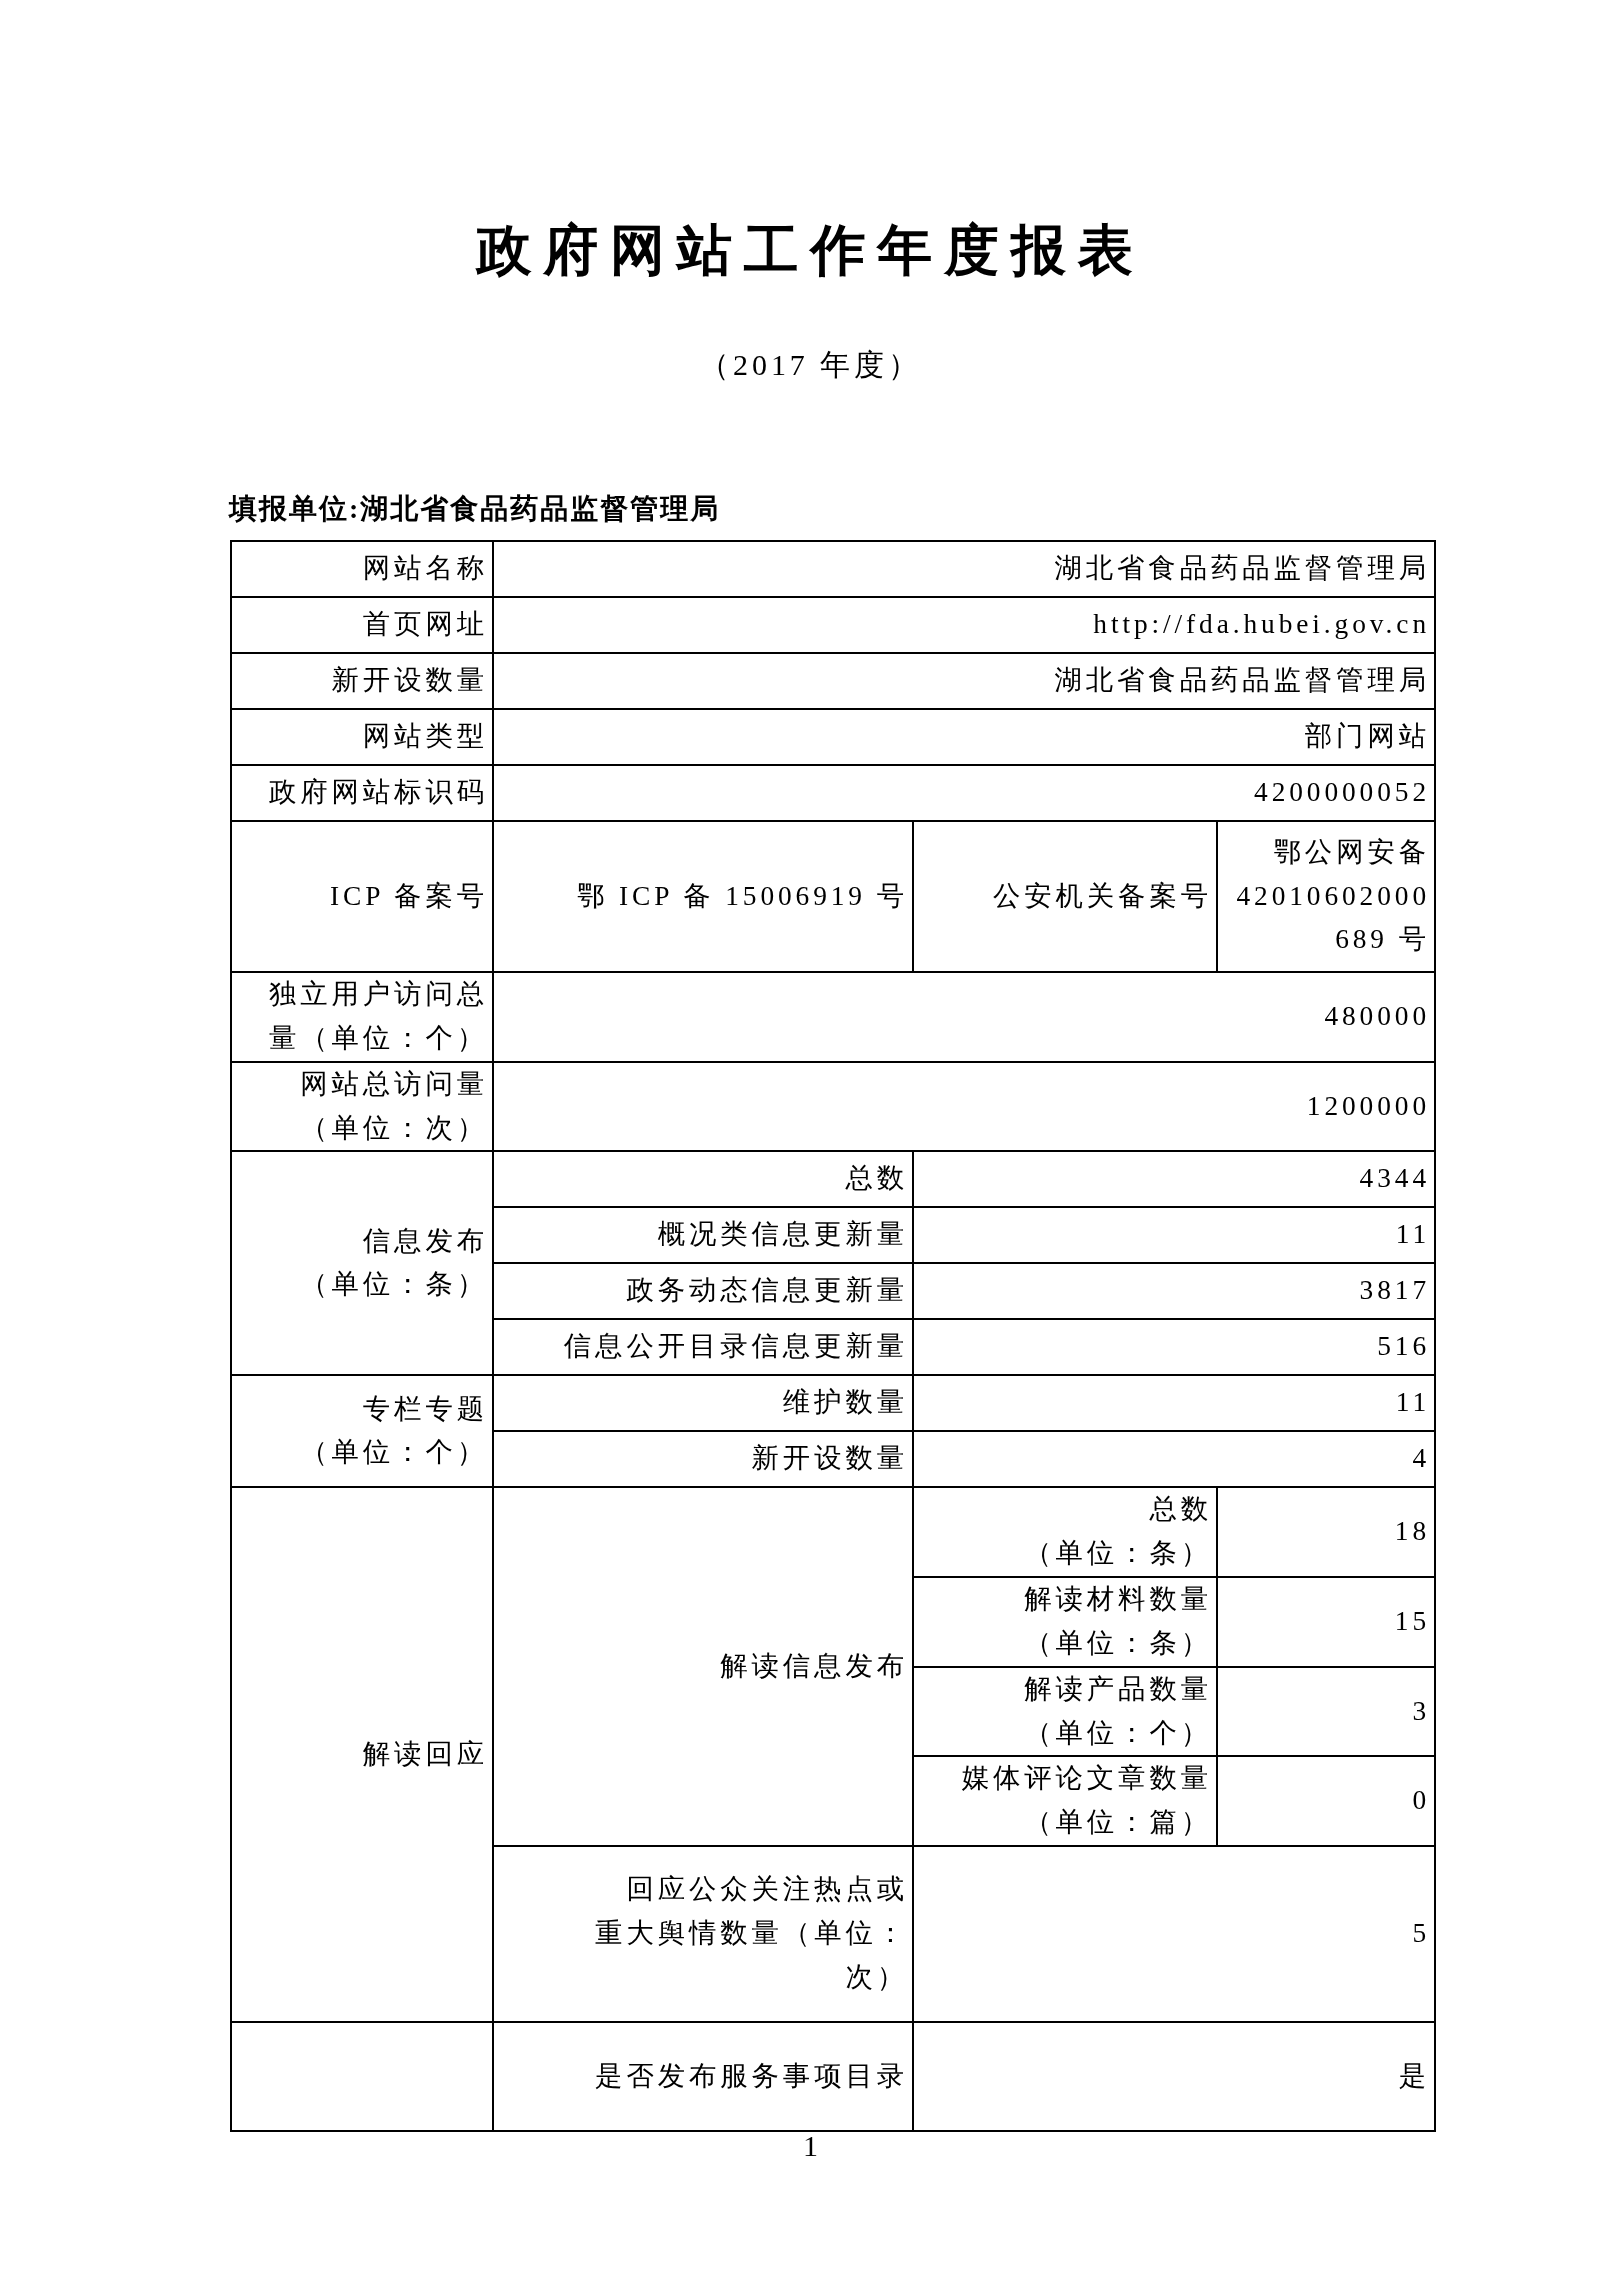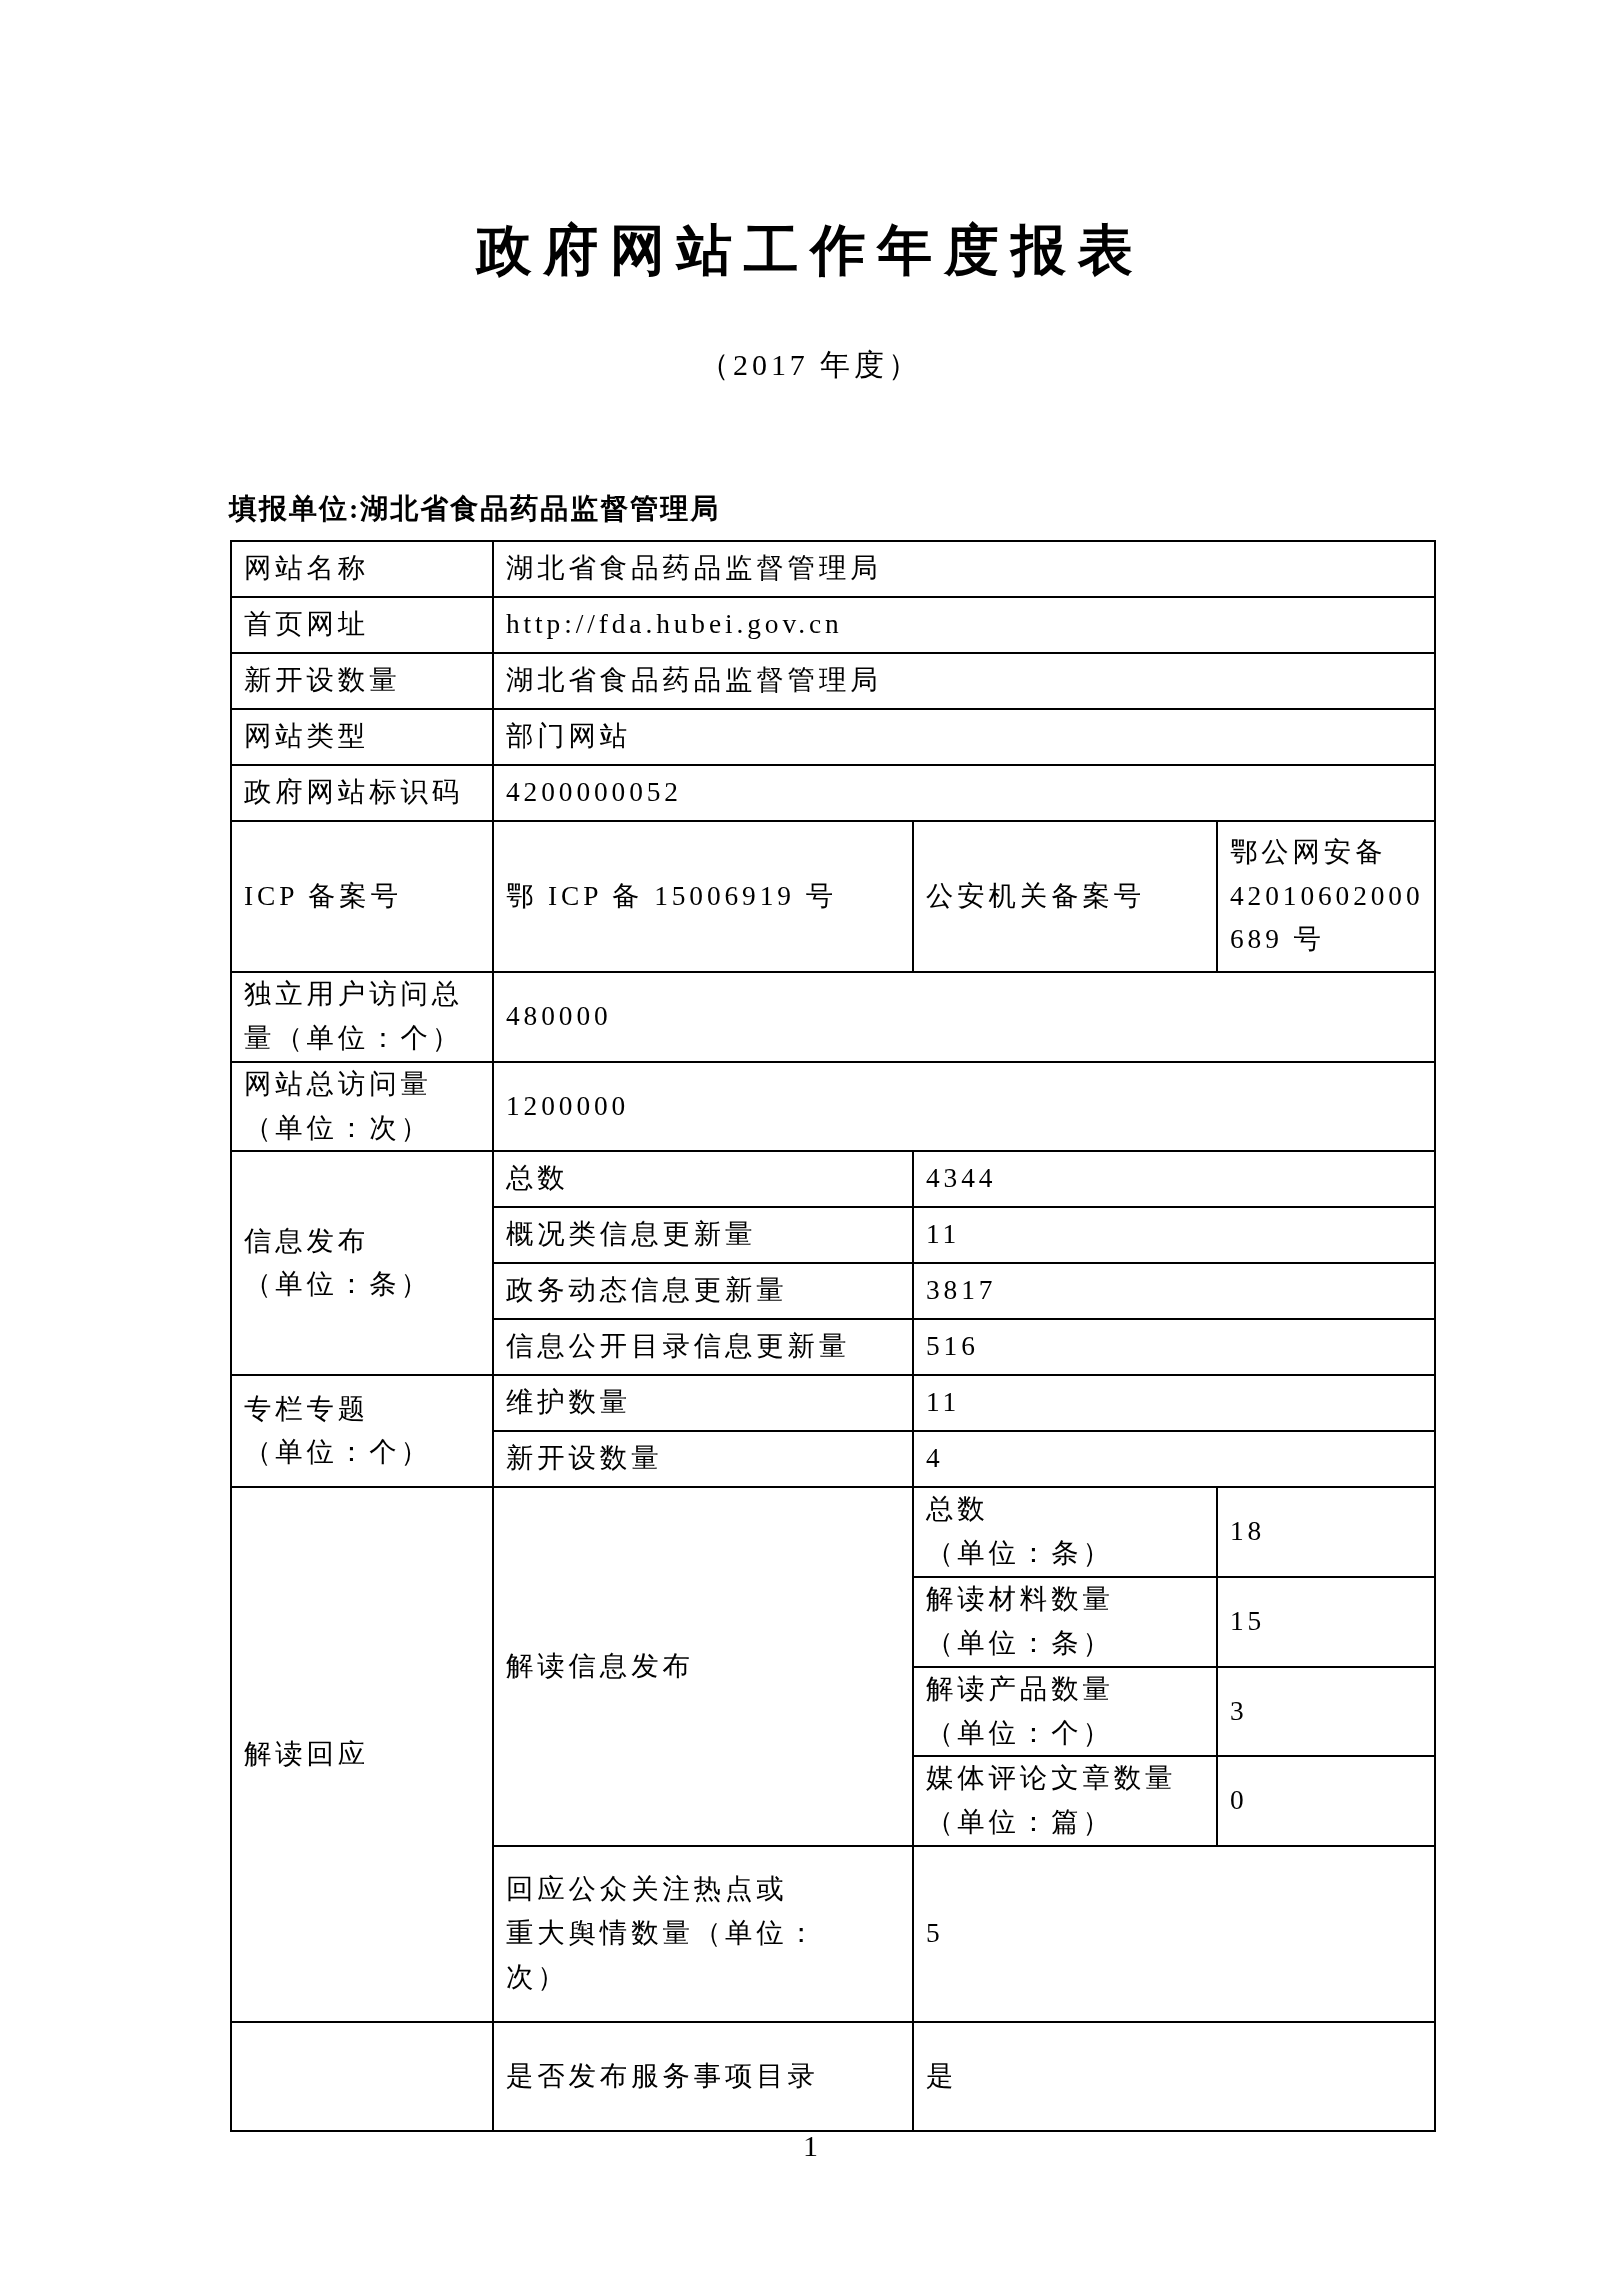--- a/index.html
+++ b/index.html
@@ -30,27 +30,27 @@
     color:#000000;
   }
   table.report{
     position:absolute;top:540px;left:230px;
     width:1203px;
     border-collapse:collapse;
     table-layout:fixed;
   }
   table.report td{
     border:2px solid #000000;
-    text-align:left;
+    text-align:right;
     vertical-align:middle;
     font-size:27.4px;
     letter-spacing:3.9px;
     line-height:1.6;
     white-space:pre-line;
-    padding:0 12px;
+    padding:0 4px;
     overflow:hidden;
   }
   td.url-cell{
     font-family:Liberation Serif, serif;
     font-size:26.5px;letter-spacing:2px;
   }
   
   tr.r-s   {height:56px;}
   tr.r-icp {height:151px;}
   tr.r-u   {height:88px;}

